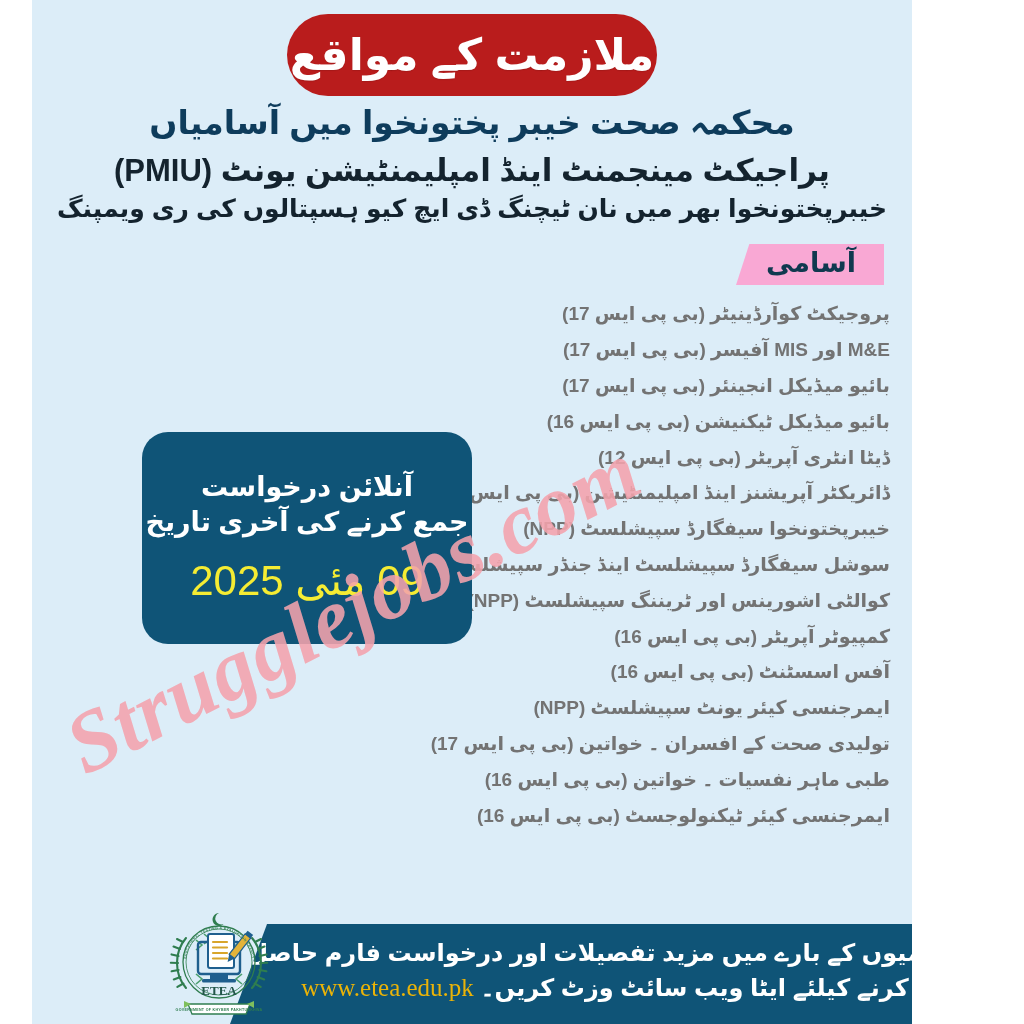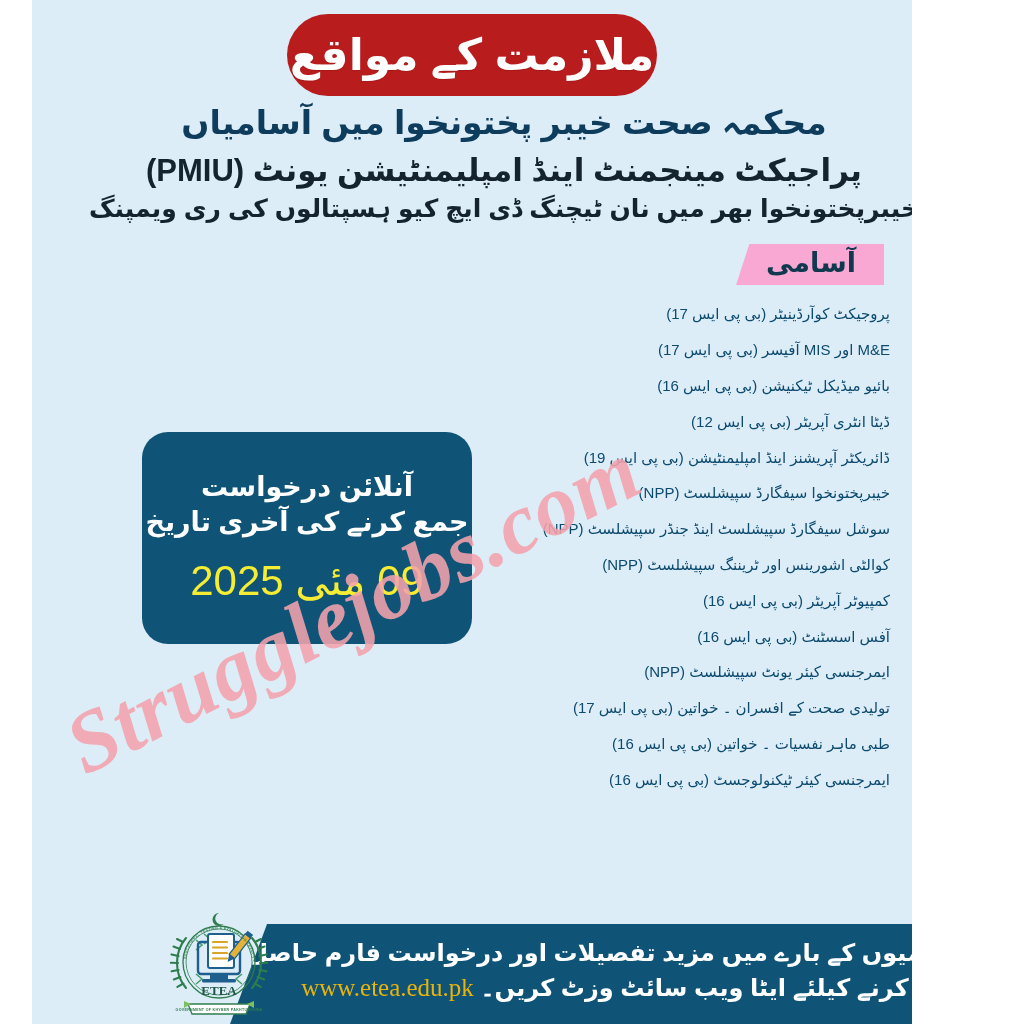--- a/index.html
+++ b/index.html
@@ -71,21 +71,20 @@
   }
 
   
   .subtitle-block {
     position: absolute;
     top: 102px;
     left: 0;
     width: 880px;
     text-align: center;
     z-index: 20;
-    padding-left: 32px;
   }
   .sub1 {
     color: #0e3c5c;
     font-size: 33px;
     font-weight: bold;
     line-height: 1.28;
     margin: 0 0 2px 0;
     padding: 0 18px;
   }
   .sub2 {
@@ -123,23 +122,23 @@
   
   #job-list {
     position: absolute;
     top: 296px;
     right: 22px;
     width: 680px;
     z-index: 25;
     text-align: right;
   }
   #job-list .job-row {
-    color: #0c4a6e;
-    font-size: 15px;
-    font-weight: normal;
+    color: #737373;
+    font-size: 19px;
+    font-weight: bold;
     line-height: 1.0;
     height: 35.8px;
     white-space: nowrap;
     direction: rtl;
     display: flex;
     align-items: center;
     justify-content: flex-start;
   }
 
   
@@ -235,20 +234,21 @@
     <p class="sub1">محکمہ صحت خیبر پختونخوا میں آسامیاں</p>
     <p class="sub2">پراجیکٹ مینجمنٹ اینڈ امپلیمنٹیشن یونٹ (PMIU)</p>
     <p class="sub3">خیبرپختونخوا بھر میں نان ٹیچنگ ڈی ایچ کیو ہسپتالوں کی ری ویمپنگ</p>
   </div>
 
   <div id="vacancy-badge">آسامی</div>
 
   <div id="job-list">
     <div class="job-row">پروجیکٹ کوآرڈینیٹر    (بی پی ایس 17)</div>
     <div class="job-row">M&amp;E اور MIS  آفیسر   (بی پی ایس 17)</div>
+    <div class="job-row">بائیو میڈیکل  انجینئر  (بی پی ایس 17)</div>
     <div class="job-row">بائیو میڈیکل ٹیکنیشن (بی پی ایس 16)</div>
     <div class="job-row">ڈیٹا انٹری آپریٹر (بی پی ایس 12)</div>
     <div class="job-row">ڈائریکٹر آپریشنز اینڈ امپلیمنٹیشن (بی پی ایس 19)</div>
     <div class="job-row">خیبرپختونخوا سیفگارڈ سپیشلسٹ (NPP)</div>
     <div class="job-row">سوشل سیفگارڈ سپیشلسٹ اینڈ جنڈر سپیشلسٹ (NPP)</div>
     <div class="job-row">کوالٹی اشورینس اور ٹریننگ سپیشلسٹ (NPP)</div>
     <div class="job-row">کمپیوٹر آپریٹر (بی پی ایس 16)</div>
     <div class="job-row">آفس اسسٹنٹ  (بی پی ایس 16)</div>
     <div class="job-row">ایمرجنسی کیئر یونٹ سپیشلسٹ (NPP)</div>
     <div class="job-row">تولیدی صحت کے افسران ۔ خواتین (بی پی ایس 17)</div>

